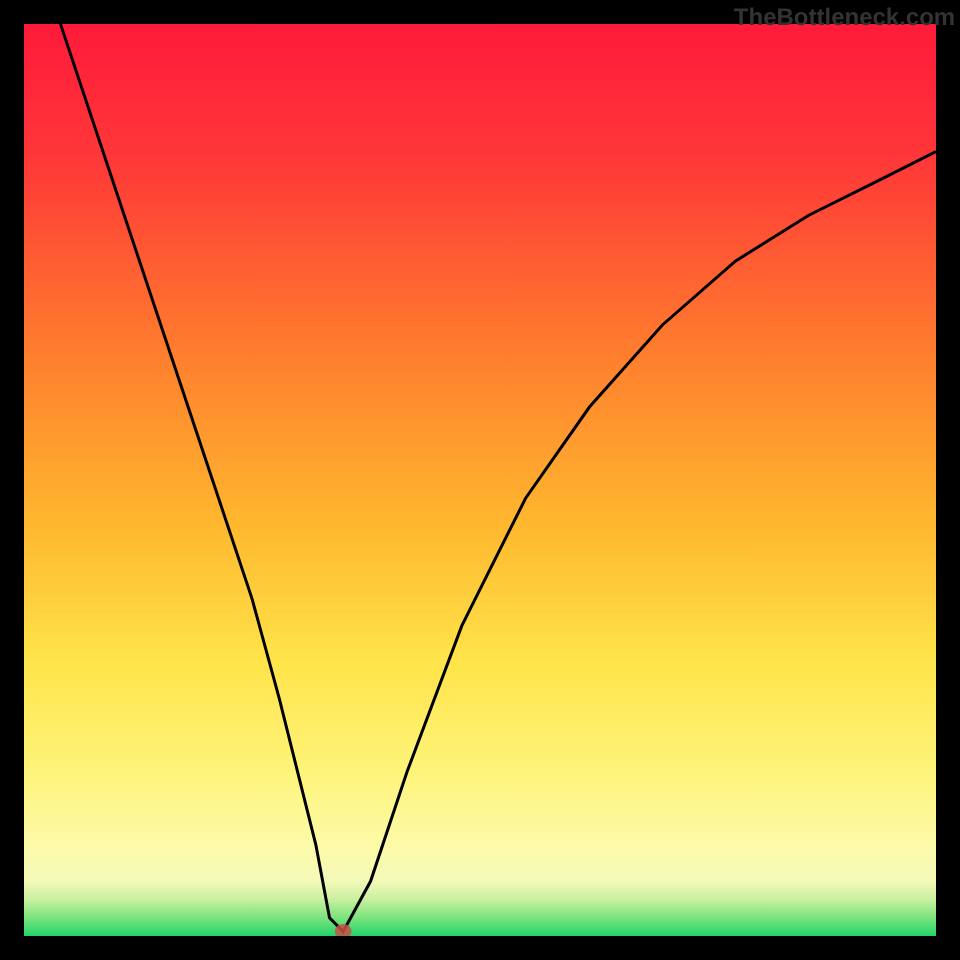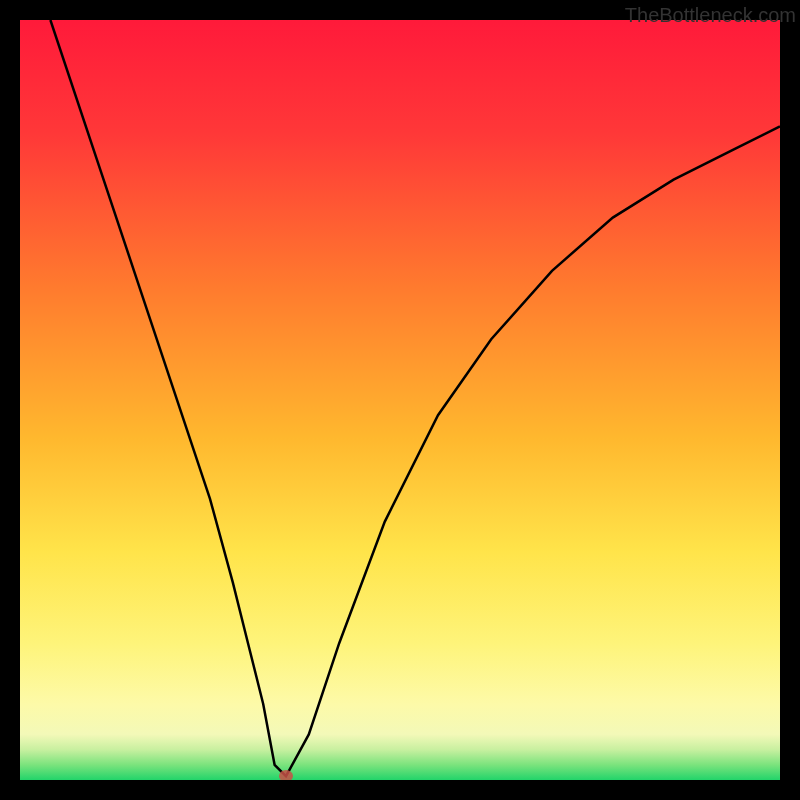--- a/index.html
+++ b/index.html
@@ -25,21 +25,21 @@
       left: 0;
       width: 100%;
       height: 100%;
     }
     .watermark {
       position: absolute;
       top: 4px;
       right: 4px;
       color: #333;
       font-size: 20px;
-      font-weight: 400;
+      font-weight: 700;
       z-index: 10;
       font-family: Arial, sans-serif;
     }
     .curve-svg {
       position: absolute;
       top: 0;
       left: 0;
       width: 100%;
       height: 100%;
       z-index: 5;

